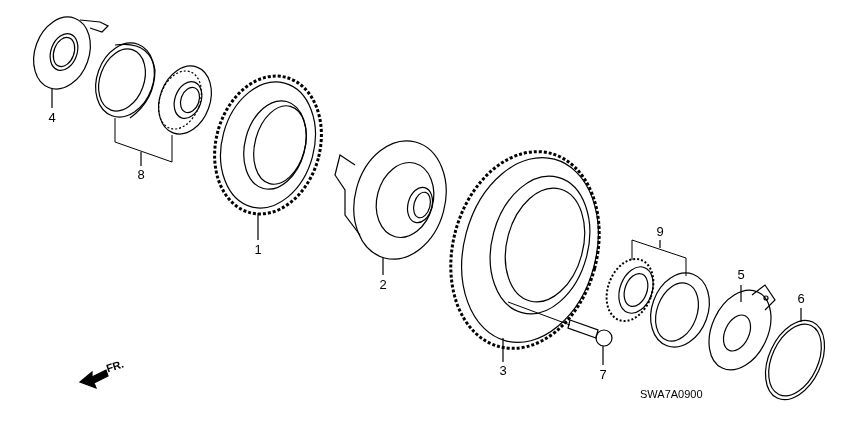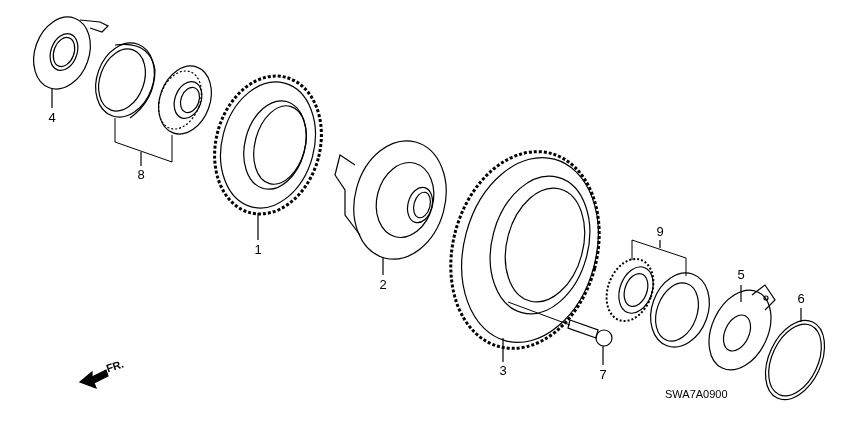--- a/index.html
+++ b/index.html
@@ -1,19 +1,19 @@
 <!DOCTYPE html>
 <html><head>
 <meta charset="utf-8">
 <style>
   html,body{margin:0;padding:0;background:#fff;}
   #canvas{position:relative;width:850px;height:425px;overflow:hidden;background:#fff;font-family:"Liberation Sans",sans-serif;}
   svg{position:absolute;left:0;top:0;}
   .lbl{position:absolute;font-size:13px;color:#000;font-family:"Liberation Sans",sans-serif;line-height:1;transform:translate(-50%,0);}
-  .code{position:absolute;left:640px;top:388px;font-size:11px;color:#000;font-family:"Liberation Sans",sans-serif;margin-left:25px;}
+  .code{position:absolute;left:640px;top:388px;font-size:11px;color:#000;font-family:"Liberation Sans",sans-serif;}
   .fr{position:absolute;left:106px;top:360px;font-size:11px;font-weight:bold;transform:rotate(-18deg);font-family:"Liberation Sans",sans-serif;}
 </style>
 </head>
 <body>
 
 <div id="canvas">
 <svg width="850" height="425" viewBox="0 0 850 425" fill="none" stroke="#000" stroke-width="1.2">
 
   <g>
     <ellipse cx="62" cy="53" rx="27" ry="37" transform="rotate(20 62 53)"></ellipse>

